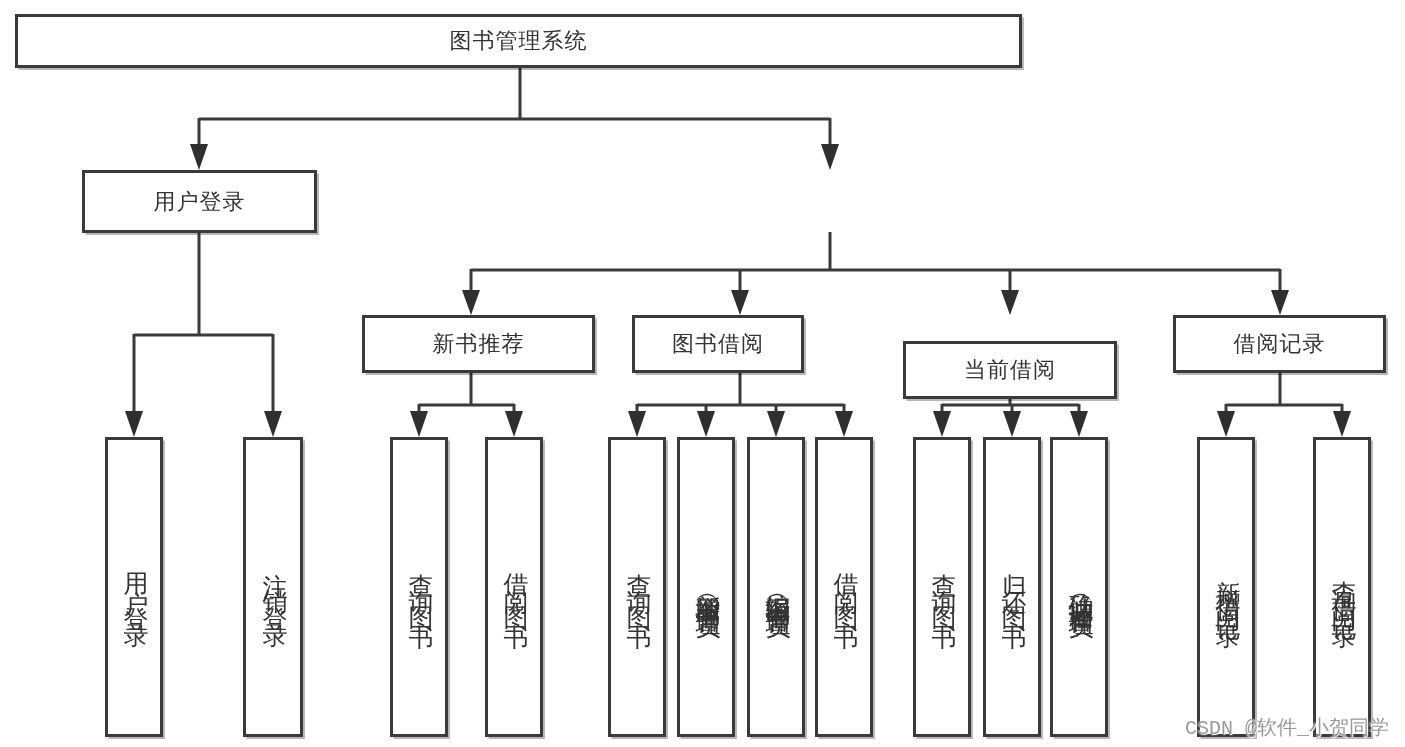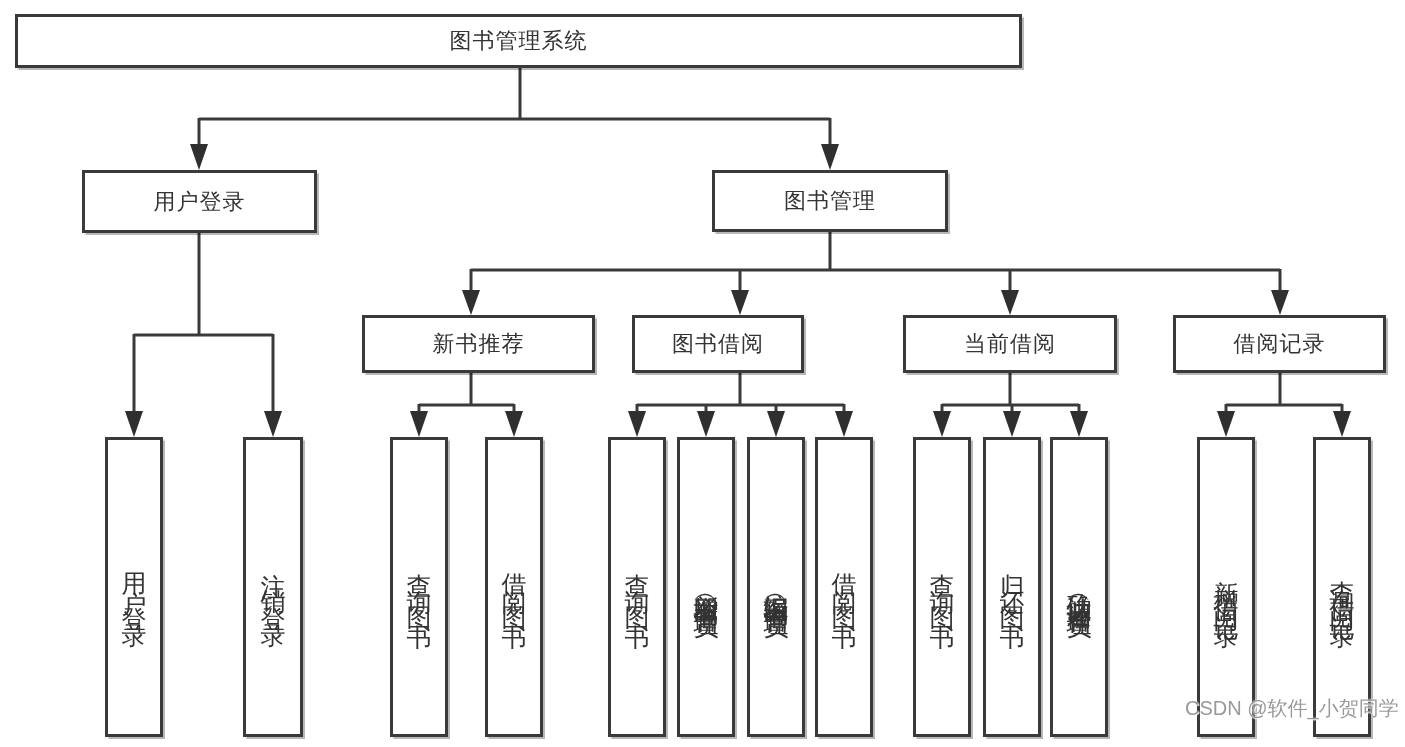--- a/index.html
+++ b/index.html
@@ -1,21 +1,21 @@
 <!DOCTYPE html>
 <html><head>
 <meta charset="utf-8">
 <style>
   html, body { margin: 0; padding: 0; background: #fff; }
   #canvas {
     position: relative;
     width: 1405px;
     height: 747px;
     background: #fff;
-    font-family: Liberation Sans, sans-serif;
+    font-family: Liberation Mono, monospace;
     overflow: hidden;
   }
   svg.connectors {
     position: absolute;
     left: 0; top: 0;
     width: 1405px; height: 747px;
     pointer-events: none;
   }
   .node {
     position: absolute;
@@ -30,21 +30,21 @@
     font-size: 22px;
     letter-spacing: 1px;
     white-space: nowrap;
   }
   .node.root  { left: 15px;   top: 14px;  width: 1007px; height: 54px; }
   .node.l2a   { left: 82px;   top: 170px; width: 235px;  height: 63px; }
   .node.l2b   { left: 712px;  top: 170px; width: 236px;  height: 62px; }
   .node.l3    { top: 315px; height: 58px; }
   .node.l3a   { left: 362px;  width: 233px; }
   .node.l3b   { left: 632px;  width: 172px; }
-  .node.l3c   { left: 903px;  width: 214px; }
+  .node.l3c   { left: 903px;  width: 214px; margin-top: 26px; }
   .node.l3d   { left: 1173px; width: 213px; }
   .leaf {
     position: absolute;
     top: 437px;
     width: 58px;
     height: 300px;
     box-sizing: border-box;
     background: #ffffff;
     border: 3px solid #3a3a3a;
     box-shadow: 1.5px 1.5px 1px rgba(0,0,0,0.28);
@@ -72,21 +72,21 @@
   .lf6  { left: 747px; }
   .lf7  { left: 815px; }
   .lf8  { left: 913px; }
   .lf9  { left: 983px; }
   .lf10 { left: 1050px; }
   .lf11 { left: 1197px; }
   .lf12 { left: 1313px; }
   .watermark {
     position: absolute;
     left: 1185px;
-    top: 695px;
+    top: 714px;
     font-size: 20px;
     color: rgba(148,148,148,0.95);
     text-shadow: 0 0 2px #ffffff, 1px 1px 1px #ffffff;
     white-space: nowrap;
     z-index: 5;
   }
 </style>
 </head>
 <body>
 
@@ -155,21 +155,20 @@
       <polygon points="1003,411 1021,411 1012,437"></polygon>
       <polygon points="1070,411 1088,411 1079,437"></polygon>
       <polygon points="1217,411 1235,411 1226,437"></polygon>
       <polygon points="1333,411 1351,411 1342,437"></polygon>
     </g>
   </svg>
 
   <div class="node root">图书管理系统</div>
 
   <div class="node l2a">用户登录</div>
-  <div class="node l2b">图书管理</div>
 
   <div class="node l3 l3a">新书推荐</div>
   <div class="node l3 l3b">图书借阅</div>
   <div class="node l3 l3c">当前借阅</div>
   <div class="node l3 l3d">借阅记录</div>
 
   <div class="leaf ls4 lf0">
     <span>用户登录</span>
   </div>
   <div class="leaf ls4 lf1">

